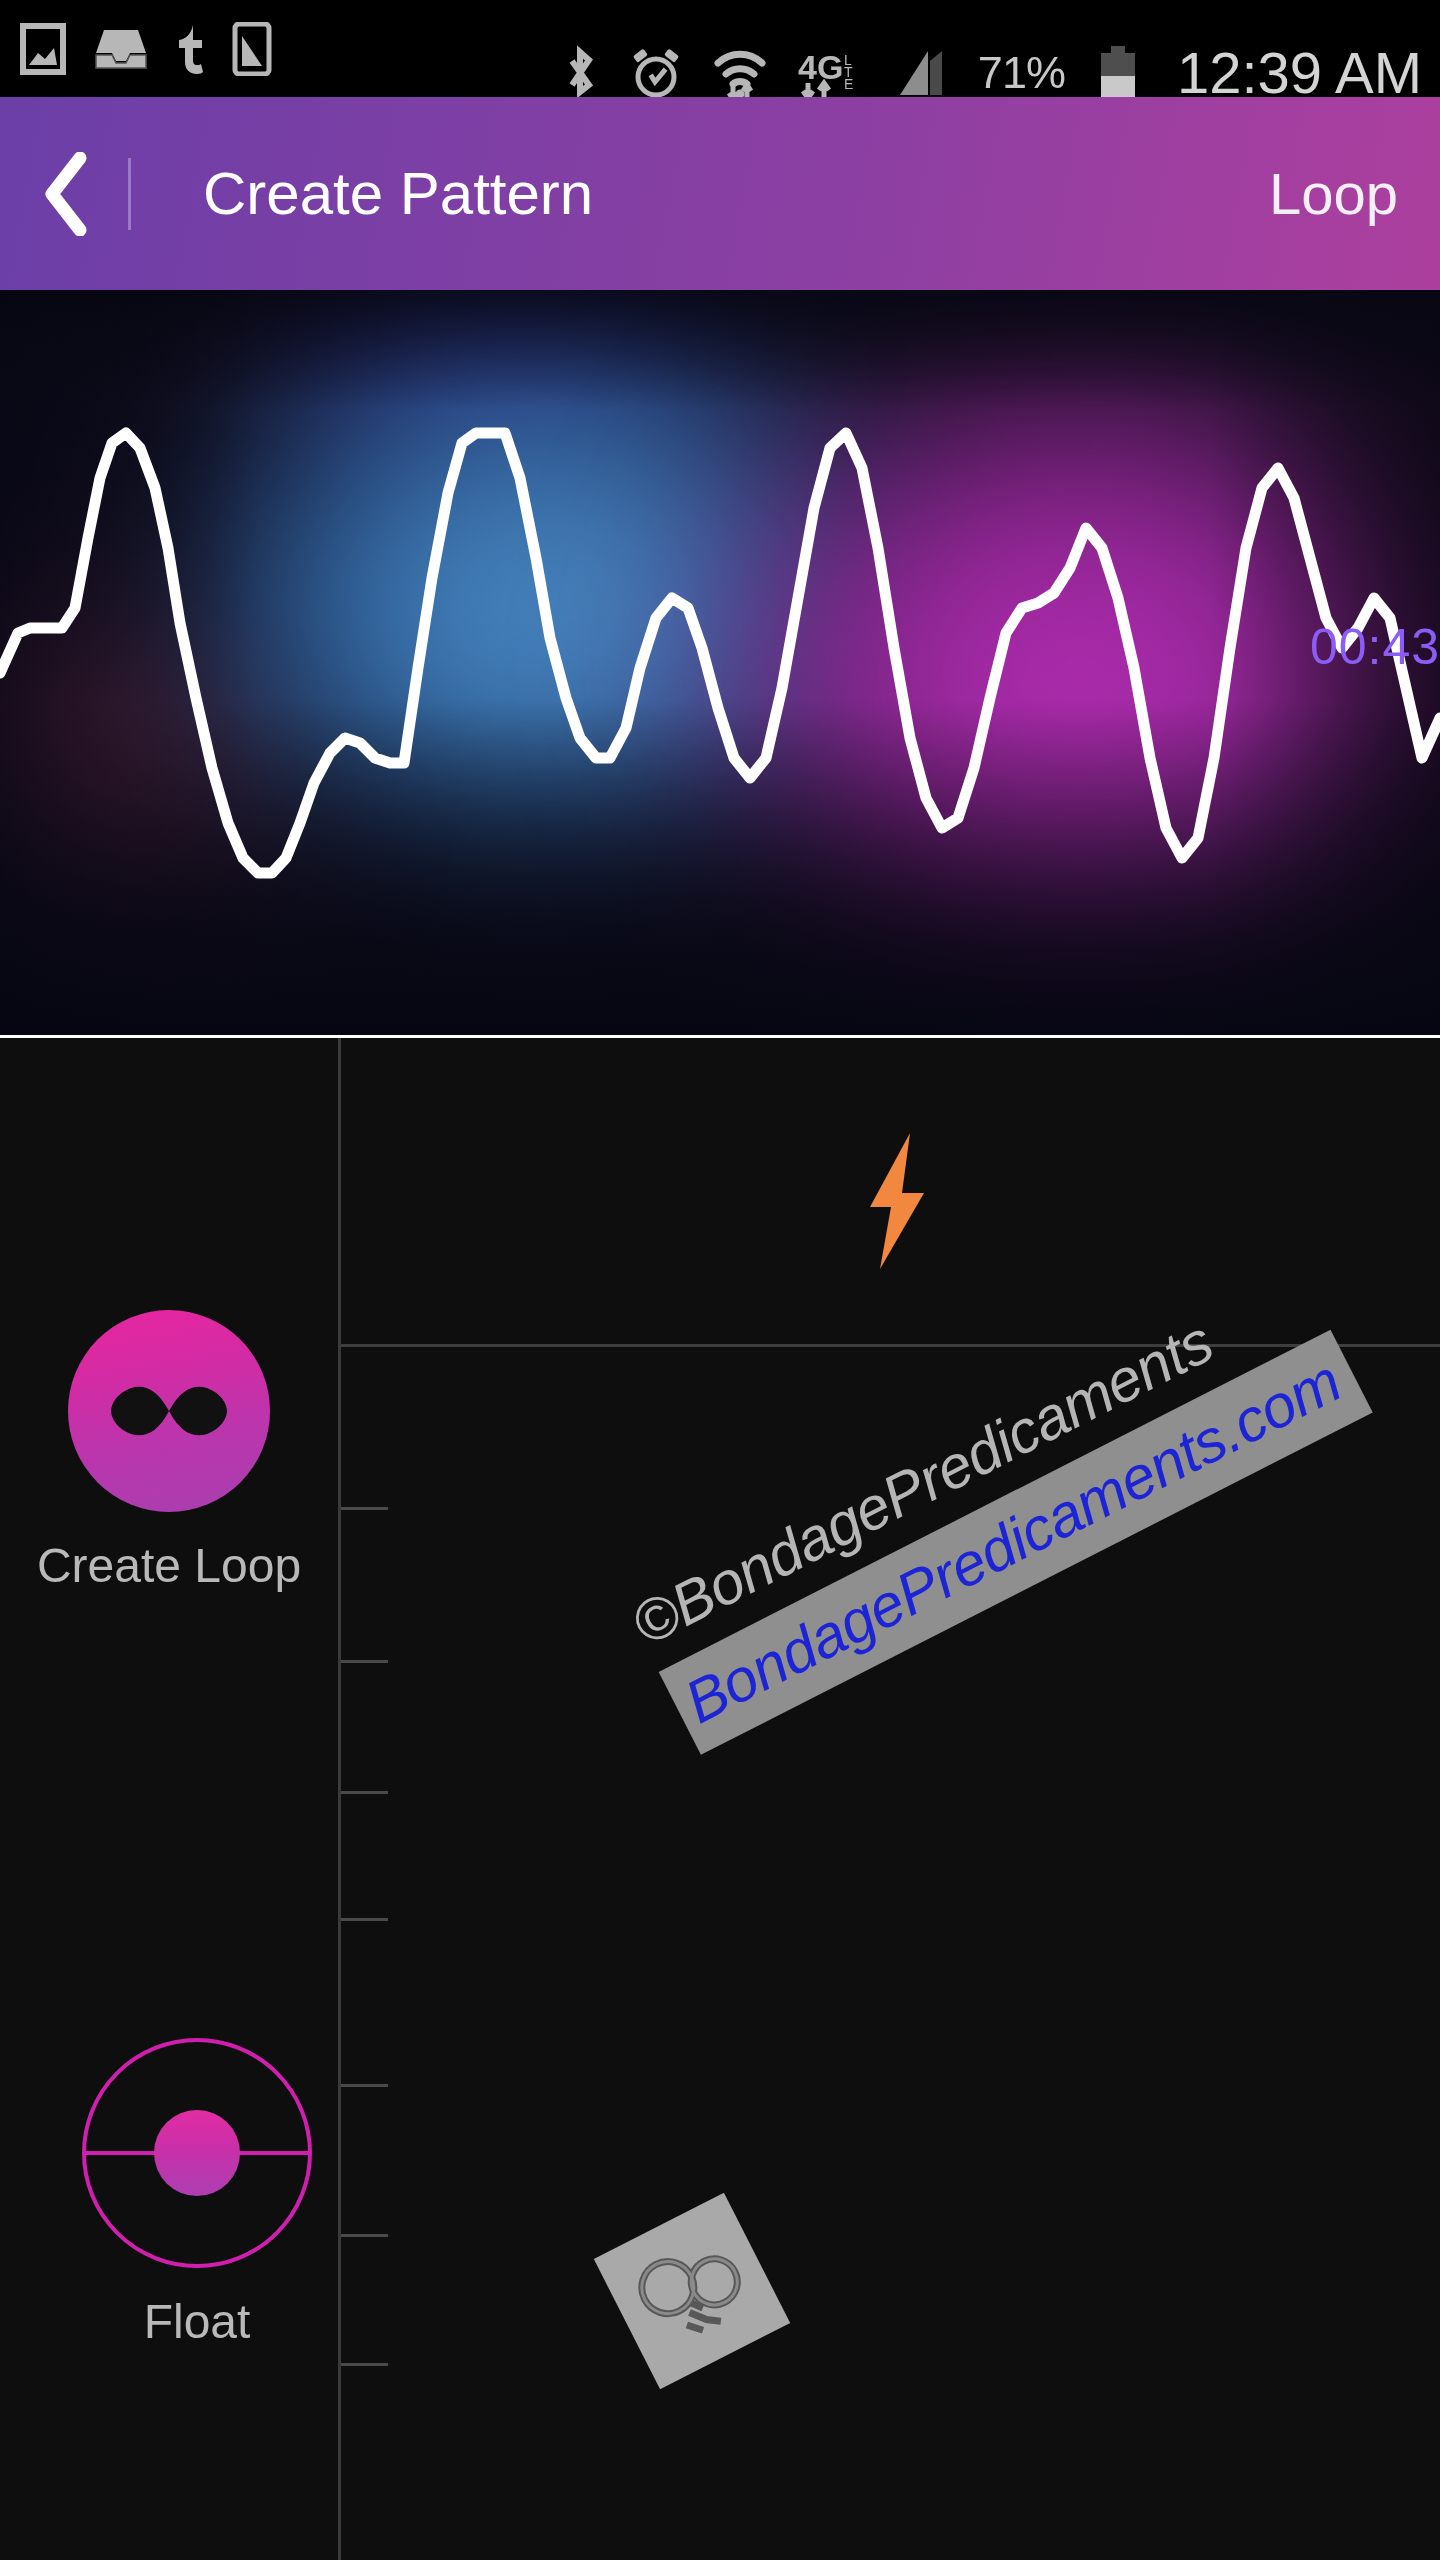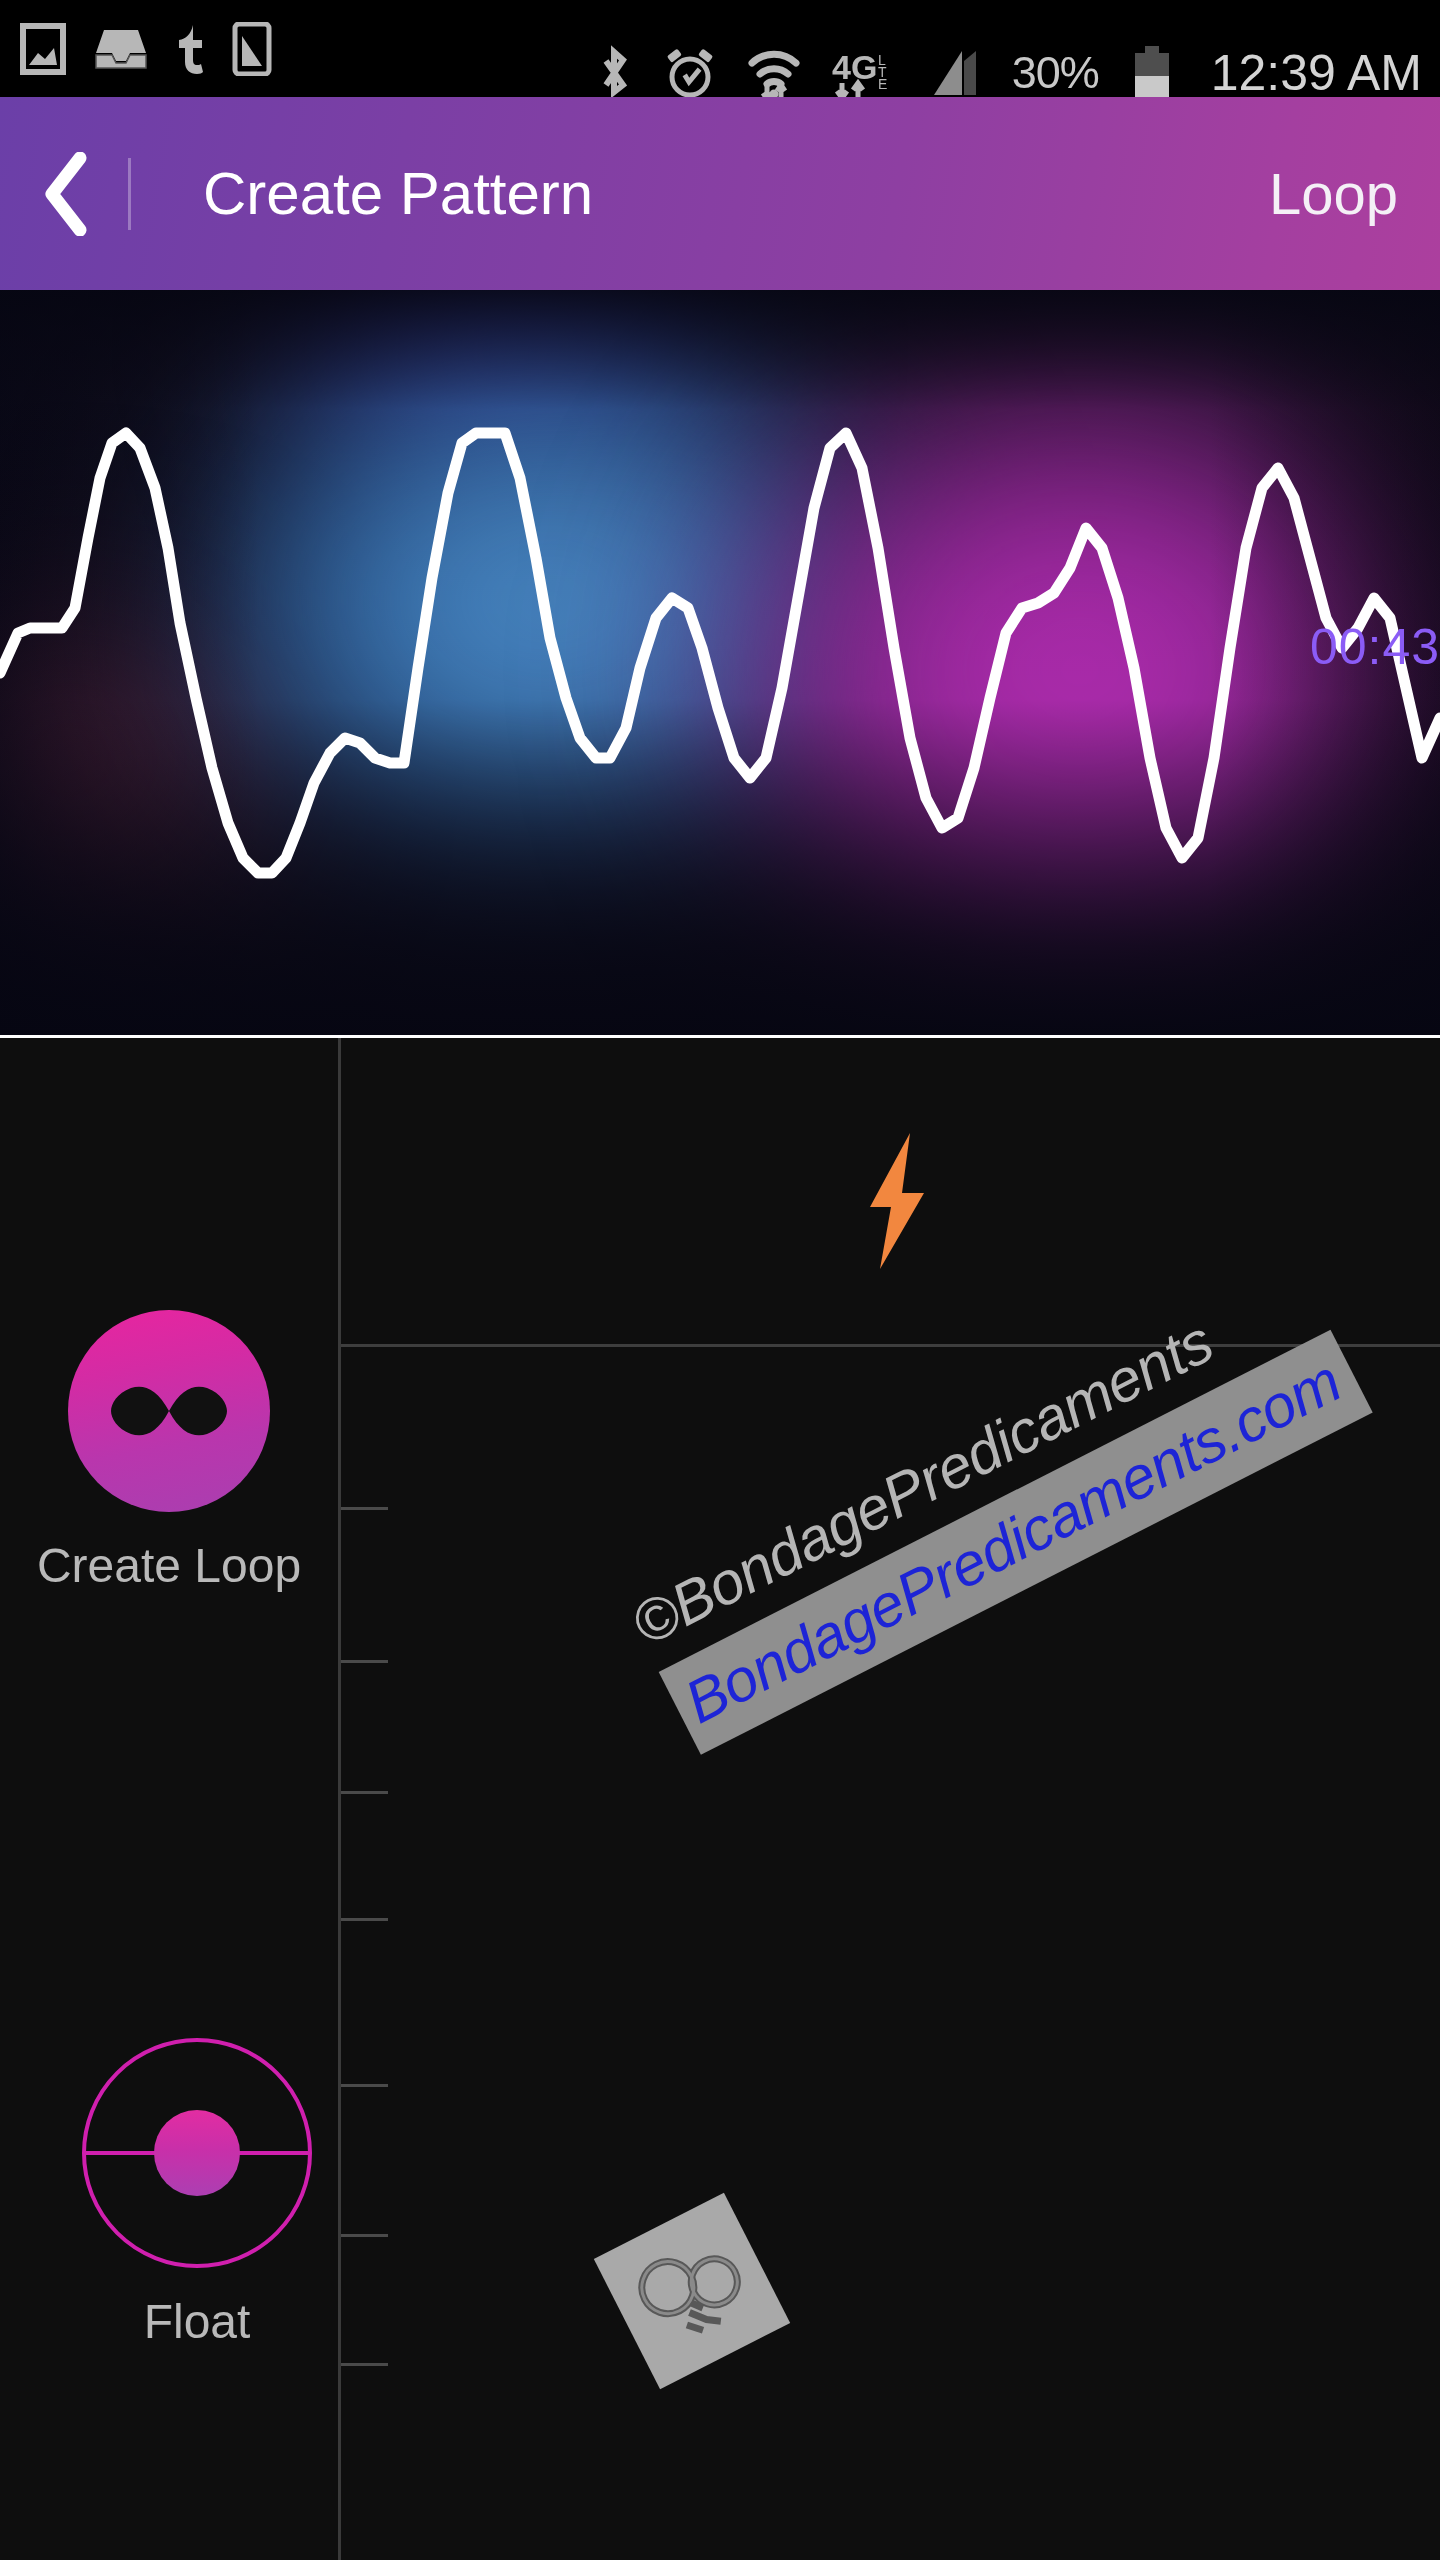--- a/index.html
+++ b/index.html
@@ -28,21 +28,21 @@
     padding: 0 18px 0 20px;
   }
   .sb-left { display: flex; align-items: center; gap: 28px; }
   .sb-right { display: flex; align-items: center; gap: 32px; margin-left: auto; margin-top: 48px; }
   .sb-icon { display: block; }
   .sb-pct {
     color: #c8c8c8; font-size: 45px; letter-spacing: -1px;
     font-family: "Liberation Sans", sans-serif;
   }
   .sb-clock {
-    color: #d4d4d4; font-size: 50px; letter-spacing: 0px;
+    color: #d4d4d4; font-size: 58px; letter-spacing: 0px;
     margin-left: 6px;
     font-family: "Liberation Sans", sans-serif;
   }
 
   
   .header {
     position: absolute; left: 0; top: 97px;
     width: 1440px; height: 193px;
     background: linear-gradient(100deg, #6b3fa8 0%, #7b3fa5 28%, #8e3fa2 62%, #a43fa0 88%, #ac3f9e 100%);
     display: flex; align-items: center;
@@ -295,21 +295,21 @@
         <text x="46" y="32" font-family="Liberation Sans, sans-serif" font-size="14" fill="#b7b7b7">T</text>
         <text x="46" y="44" font-family="Liberation Sans, sans-serif" font-size="14" fill="#b7b7b7">E</text>
         <path d="M10 38 L10 52 M5 46 L10 53 L15 46" fill="none" stroke="#b7b7b7" stroke-width="5"></path>
         <path d="M26 53 L26 39 M21 45 L26 38 L31 45" fill="none" stroke="#b7b7b7" stroke-width="5"></path>
       </svg>
 
       <svg class="sb-icon" width="48" height="52" viewBox="0 0 48 52">
         <path d="M2 48 L30 48 L30 4 Z" fill="#8d8d8d"></path>
         <path d="M32 48 L44 48 L44 4 L32 14 Z" fill="#4a4a4a"></path>
       </svg>
-      <span class="sb-pct">30%</span>
+      <span class="sb-pct">71%</span>
 
       <svg class="sb-icon" width="42" height="58" viewBox="0 0 42 58">
         <rect x="14" y="2" width="14" height="7" fill="#4e4e4e"></rect>
         <rect x="4" y="9" width="34" height="47" fill="#4e4e4e"></rect>
         <rect x="4" y="32" width="34" height="24" fill="#c9c9c9"></rect>
       </svg>
       <span class="sb-clock">12:39 AM</span>
     </div>
   </div>
 

